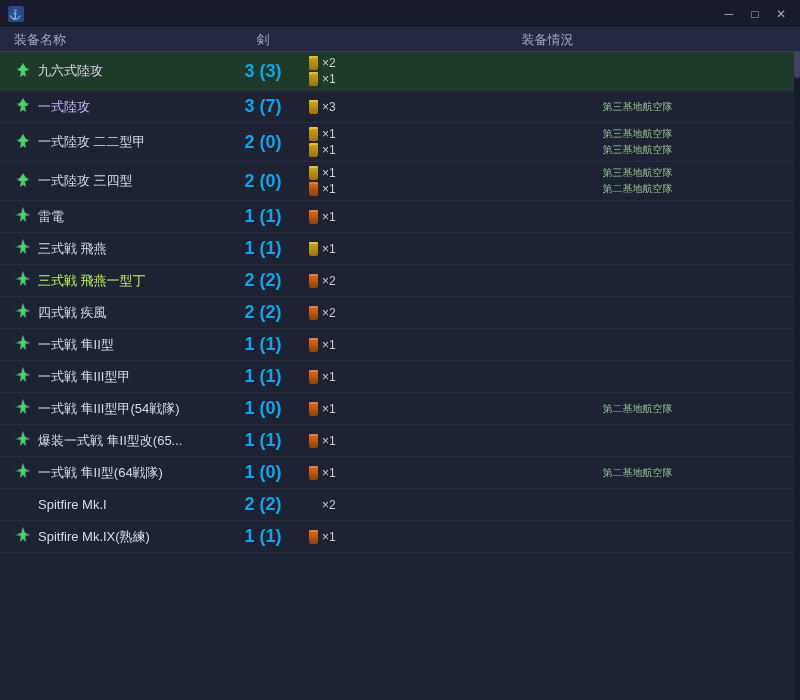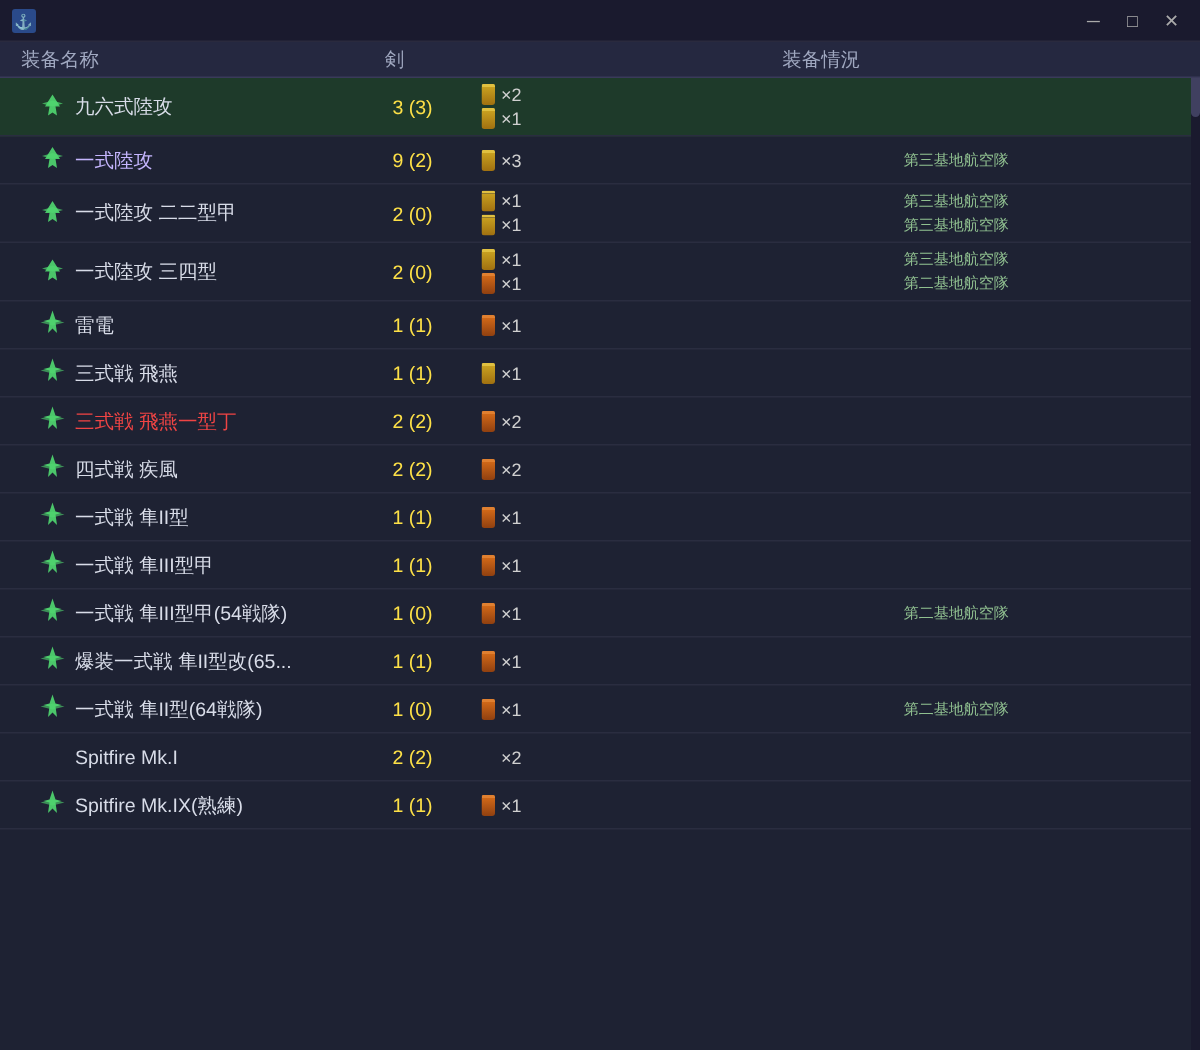--- a/index.html
+++ b/index.html
@@ -60,39 +60,40 @@
       font-size: 13px;
       padding: 0 6px;
     }
     .header-cell.center { text-align: center; }
     .data-row {
       display: grid;
       grid-template-columns: 215px 80px 180px 1fr;
       border-bottom: 1px solid #2a2d40;
       align-items: center;
       min-height: 32px;
-      padding: 2px 20px;
+      padding: 2px 8px;
     }
     .data-row.highlighted { background: #1e3a2a; }
     .cell {
       padding: 2px 6px;
       display: flex;
       align-items: center;
     }
     .cell.name-cell {
       display: flex;
       align-items: center;
       gap: 6px;
       color: #d0d8e0;
       font-size: 13px;
     }
     .cell.count-cell {
-      color: #fde047;
-      font-size: 13px;
+      color: #0ea5e9;
+      font-size: 18px;
       justify-content: center;
+      font-weight: bold;
     }
     .cell.items-cell {
       display: flex;
       flex-direction: column;
       gap: 2px;
       align-items: flex-start;
     }
     .cell.location-cell {
       display: flex;
       flex-direction: column;
@@ -180,21 +181,21 @@
     <div class="cell location-cell"></div>
   </div>
       <div class="data-row">
     <div class="cell name-cell">
       <span><svg class="svg-icon" viewBox="0 0 18 18">
     <polygon points="9,2 4,10 7,10 6,16 9,14 12,16 11,10 14,10" fill="#50d870" opacity="0.9"></polygon>
     <polygon points="2,8 9,6 16,8 9,10" fill="#50d870" opacity="0.7"></polygon>
   </svg></span>
       <span style="color:#c4b5fd;text-align:center;">一式陸攻</span>
     </div>
-    <div class="cell count-cell">9 (2)</div>
+    <div class="cell count-cell">3 (7)</div>
     <div class="cell items-cell">
           <div class="item-line">
       <span style="width:9px;height:14px;background:linear-gradient(180deg,#c8a020,#a07010);border-radius:1px 1px 2px 2px;display:inline-block;border-top:2px solid #e0c040;"></span>
       <span class="ammo-count">×3</span>
     </div>
         </div>
     <div class="cell location-cell">
           <span class="location-text">第三基地航空隊</span>
         </div>
   </div>
@@ -279,21 +280,21 @@
     </div>
         </div>
     <div class="cell location-cell"></div>
   </div>
       <div class="data-row">
     <div class="cell name-cell">
       <span><svg class="svg-icon" viewBox="0 0 18 18">
     <polygon points="9,1 7,7 3,8 7,9 6,16 9,13 12,16 11,9 15,8 11,7" fill="#50d870" opacity="0.9"></polygon>
     <polygon points="1,9 9,7 17,9 9,11" fill="#50d870" opacity="0.6"></polygon>
   </svg></span>
-      <span style="color:#ef4444;">三式戦 飛燕一型丁</span>
+      <span style="color:#bef264;">三式戦 飛燕一型丁</span>
     </div>
     <div class="cell count-cell">2 (2)</div>
     <div class="cell items-cell">
           <div class="item-line">
       <span style="width:9px;height:14px;background:linear-gradient(180deg,#d06818,#904010);border-radius:1px 1px 2px 2px;display:inline-block;border-top:2px solid #e08030;"></span>
       <span class="ammo-count">×2</span>
     </div>
         </div>
     <div class="cell location-cell"></div>
   </div>

